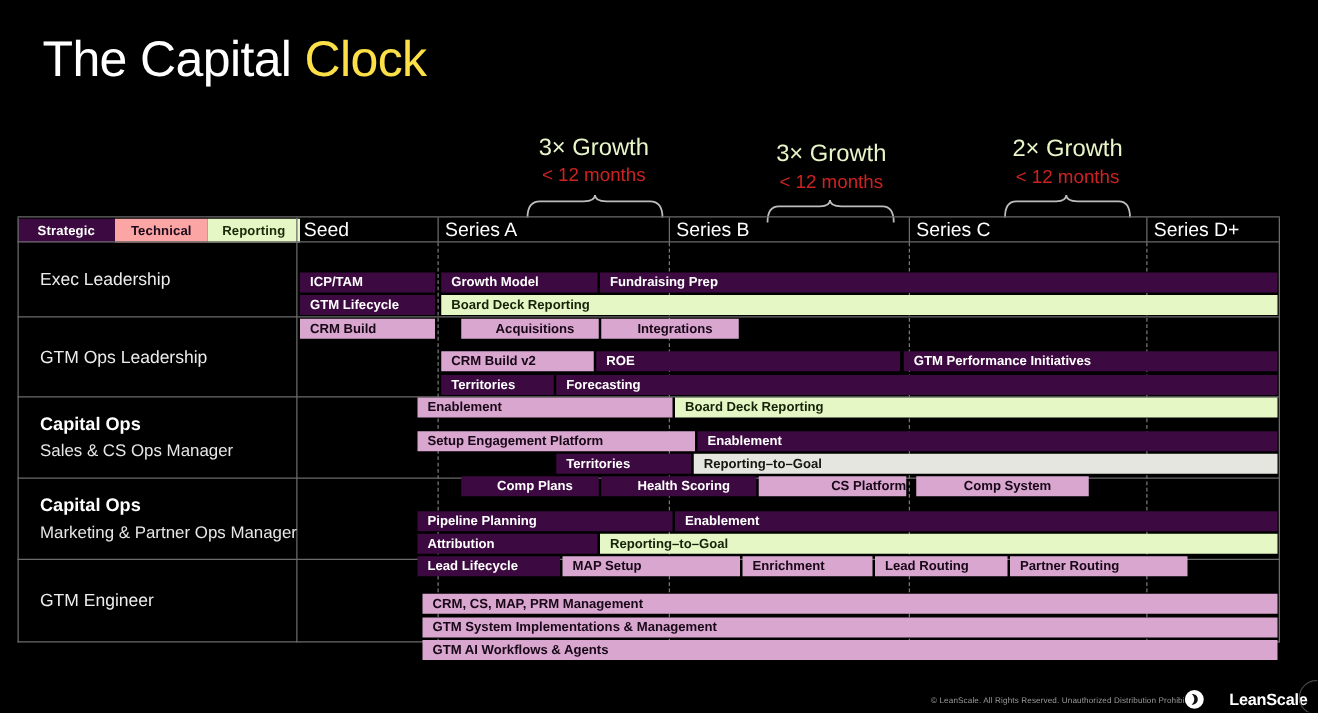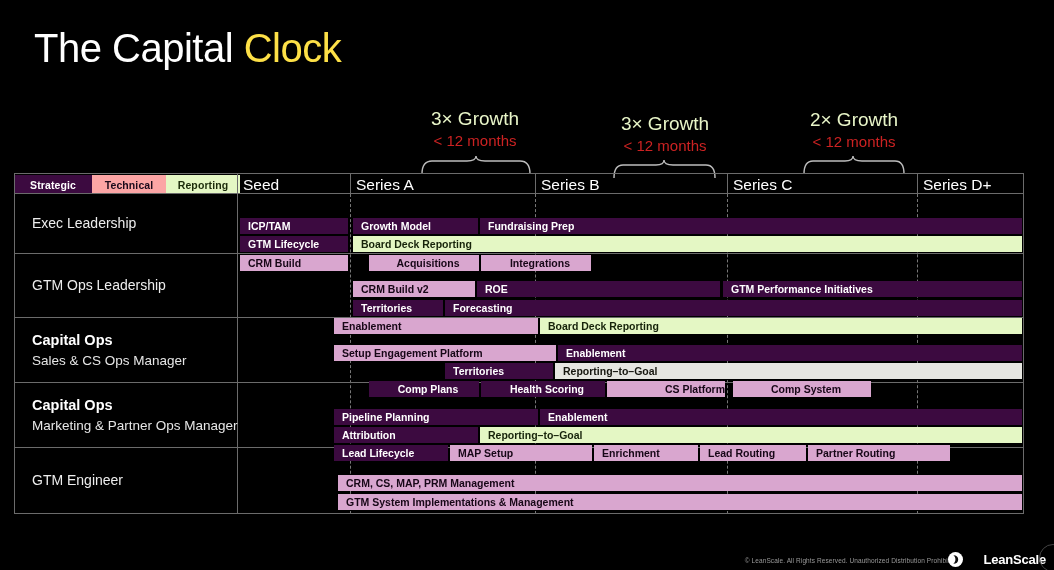--- a/index.html
+++ b/index.html
@@ -221,20 +221,21 @@
   <div class="bar technical" style="left:450px; top:423px; width:142px;">MAP Setup</div>
   <div class="bar technical" style="left:594px; top:423px; width:104px;">Enrichment</div>
   <div class="bar technical" style="left:700px; top:423px; width:106px;">Lead Routing</div>
   <div class="bar technical" style="left:808px; top:423px; width:142px;">Partner Routing</div>
 
   <div class="rowlabel" style="left:32px; top:448px; height:65px;">
     <div class="t1">GTM Engineer</div>
   </div>
   <div class="bar technical" style="left:338px; top:453px; width:684px;">CRM, CS, MAP, PRM Management</div>
   <div class="bar technical" style="left:338px; top:472px; width:684px;">GTM System Implementations &amp; Management</div>
+  <div class="bar technical" style="left:338px; top:490px; width:684px;">GTM AI Workflows &amp; Agents</div>
 
   <div class="footer-copy">© LeanScale. All Rights Reserved. Unauthorized Distribution Prohibited.</div>
   <div class="logo">
     <span class="mark">
       <svg width="11" height="11" viewBox="0 0 11 11">
         <path d="M3.4,1.2 C6.6,1.2 8.2,3.0 8.2,5.4 C8.2,7.9 6.5,9.8 3.3,9.8 C5.0,8.2 5.4,6.8 5.4,5.4 C5.4,3.9 5.0,2.7 3.4,1.2 Z" fill="#111"></path>
       </svg>
     </span>
     <span class="word">LeanScale</span>
   </div>

